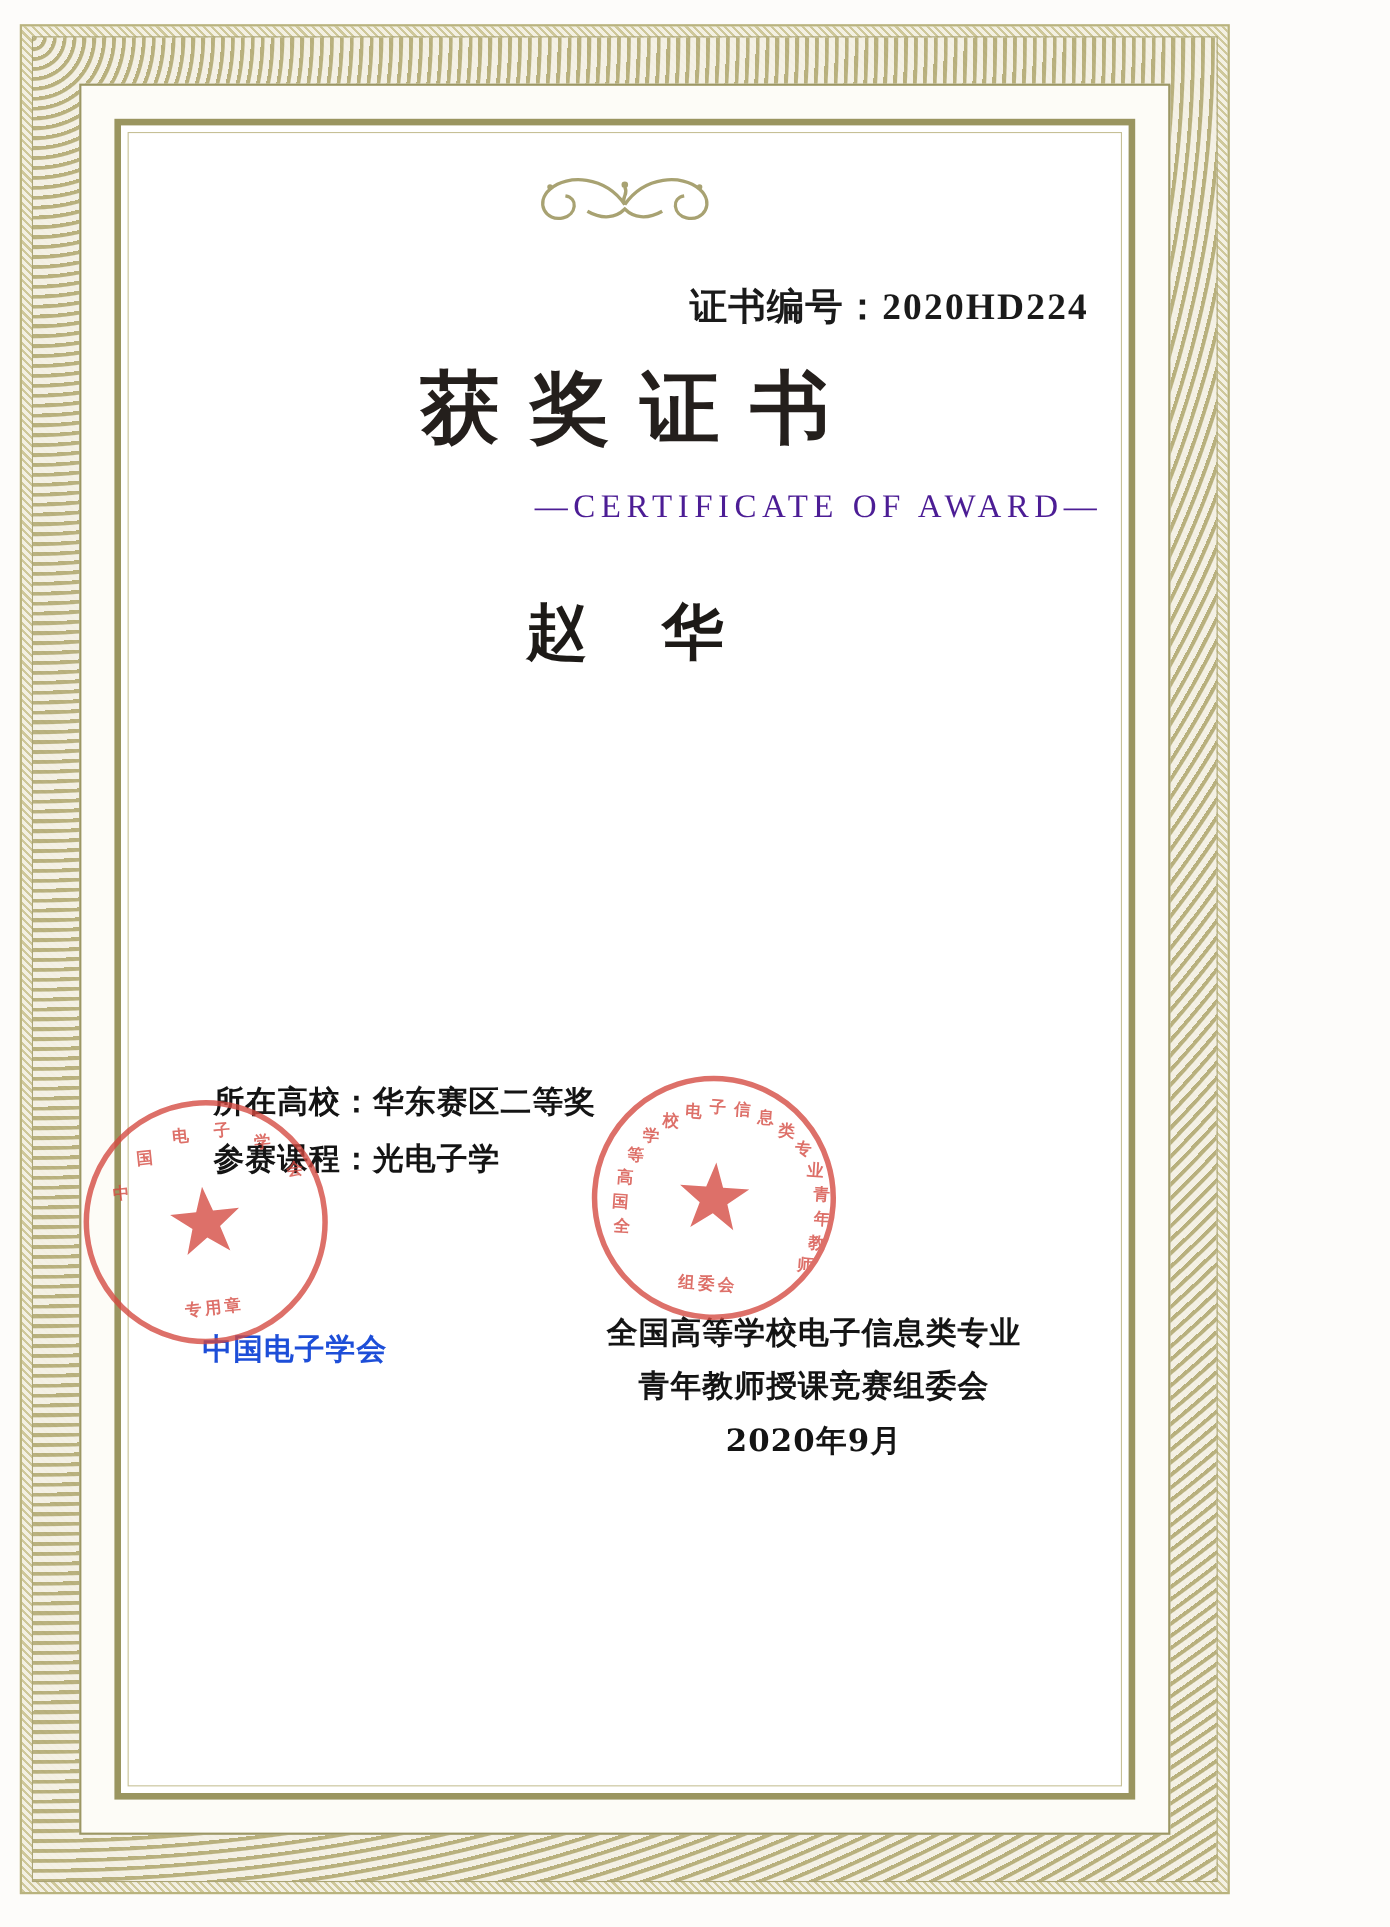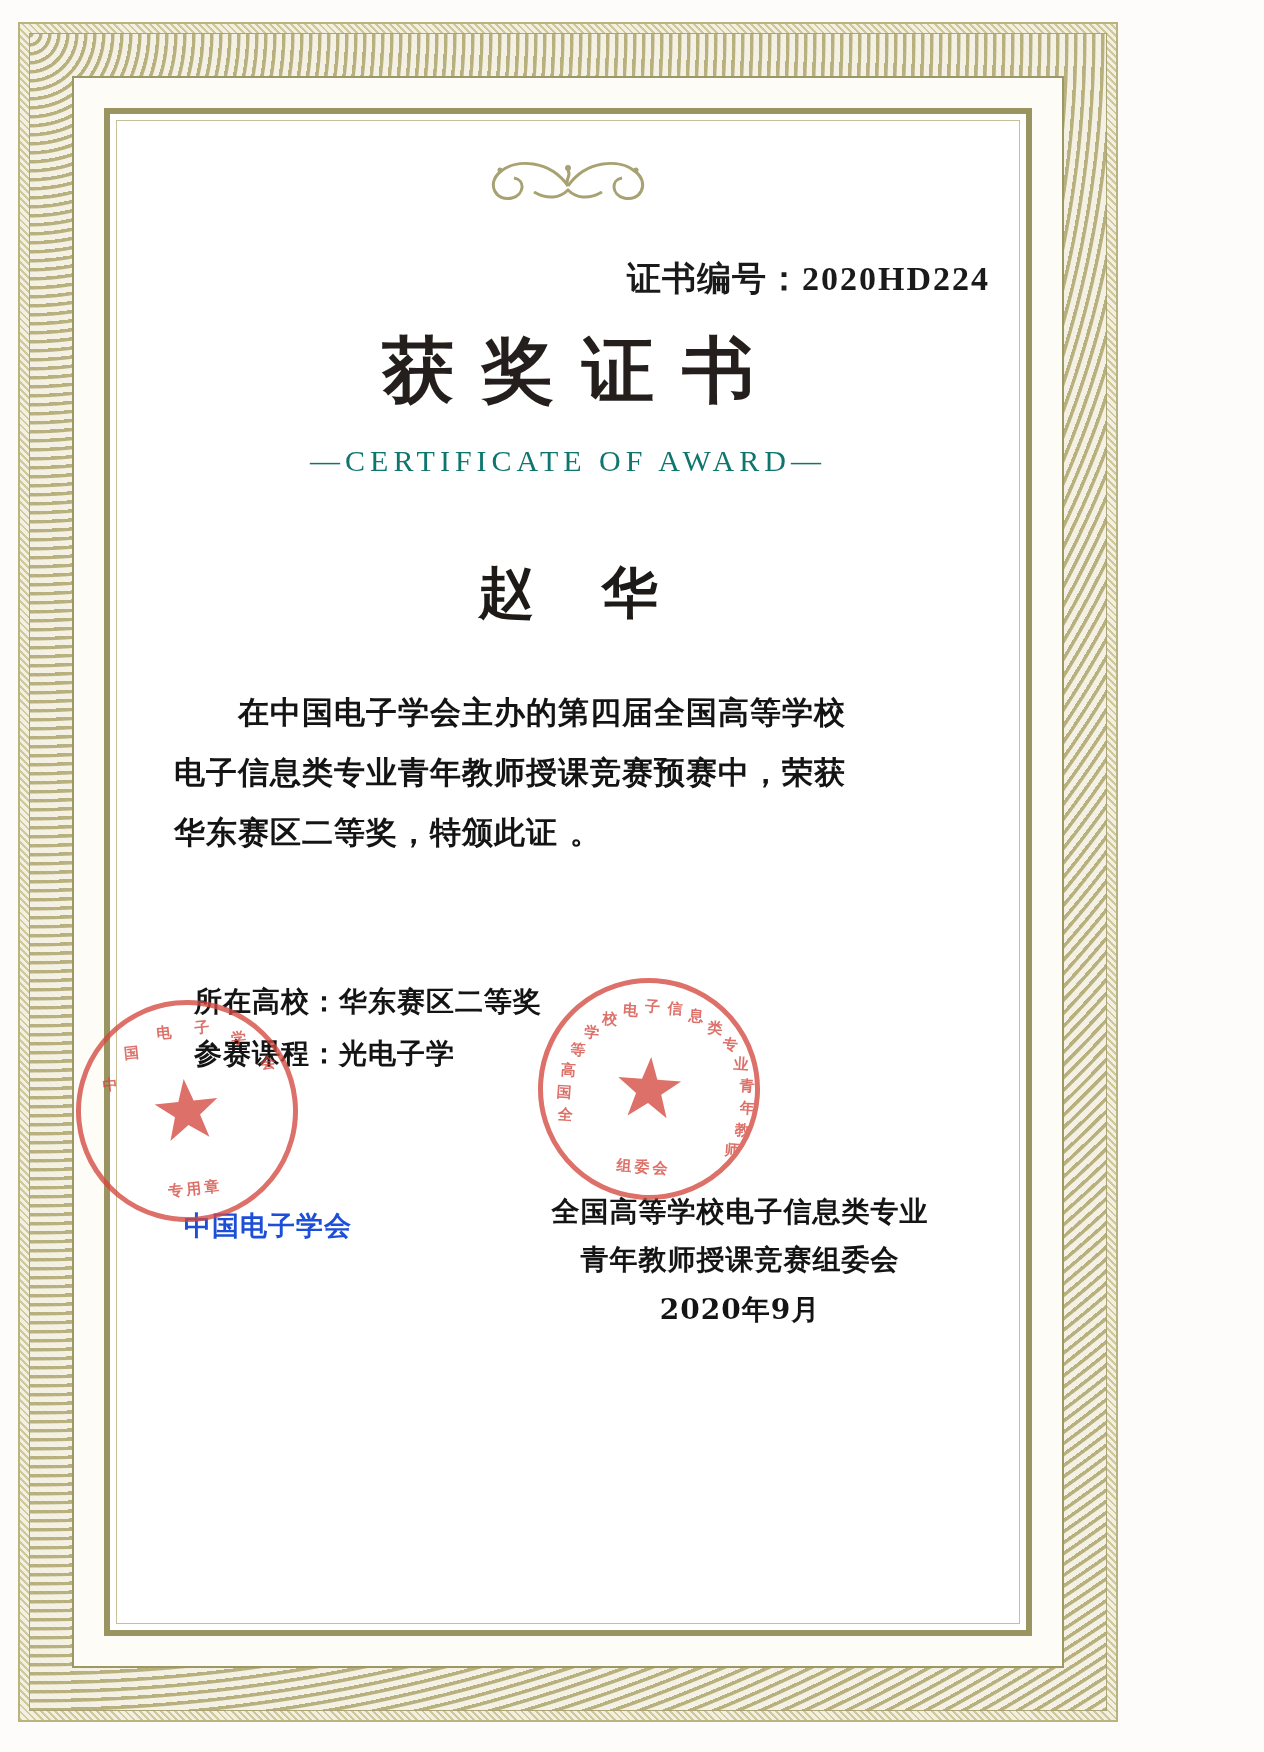--- a/index.html
+++ b/index.html
@@ -127,43 +127,42 @@
     letter-spacing: 28px;
     text-indent: 28px;
     font-weight: bold;
     color: #241f1c;
     font-family: "DejaVu Serif", serif;
     line-height: 1;
   }
   .title-en {
     position: absolute;
     left: 0;
-    right: 0;
+    right: 12px;
     top: 318px;
-    text-align: center;
+    text-align: right;
     font-size: 30px;
     letter-spacing: 5px;
-    color: #0f766e;
+    color: #4c1d95;
     font-family: "Liberation Serif", serif;
   }
 
   
   .recipient {
     position: absolute;
     left: 0;
     right: 0;
     top: 412px;
     text-align: center;
     font-size: 56px;
     letter-spacing: 24px;
     text-indent: 24px;
     font-weight: bold;
     color: #1d1a17;
     font-family: "DejaVu Serif", serif;
-    margin-top: 18px;
   }
 
   
   .body-text {
     position: absolute;
     left: 52px;
     right: 34px;
     top: 556px;
     font-size: 31px;
     line-height: 60px;
@@ -310,25 +309,20 @@
 
     <div class="cert-no">
       <span>证书编号：</span><span class="num">2020HD224</span>
     </div>
 
     <div class="title-cn">获奖证书</div>
     <div class="title-en">—CERTIFICATE OF AWARD—</div>
 
     <div class="recipient">赵 华</div>
 
-    <div class="body-text">
-      <div class="line1">在中国电子学会主办的第四届全国高等学校</div>
-      <div>电子信息类专业青年教师授课竞赛预赛中，荣获</div>
-      <div>华东赛区二等奖，特颁此证 。</div>
-    </div>
 
     <div class="fields">
       <div class="field-row">
         <span class="field-label">所在高校：</span><span class="field-value">华东赛区二等奖</span>
       </div>
       <div class="field-row">
         <span class="field-label">参赛课程：</span><span class="field-value">光电子学</span>
       </div>
     </div>
 

